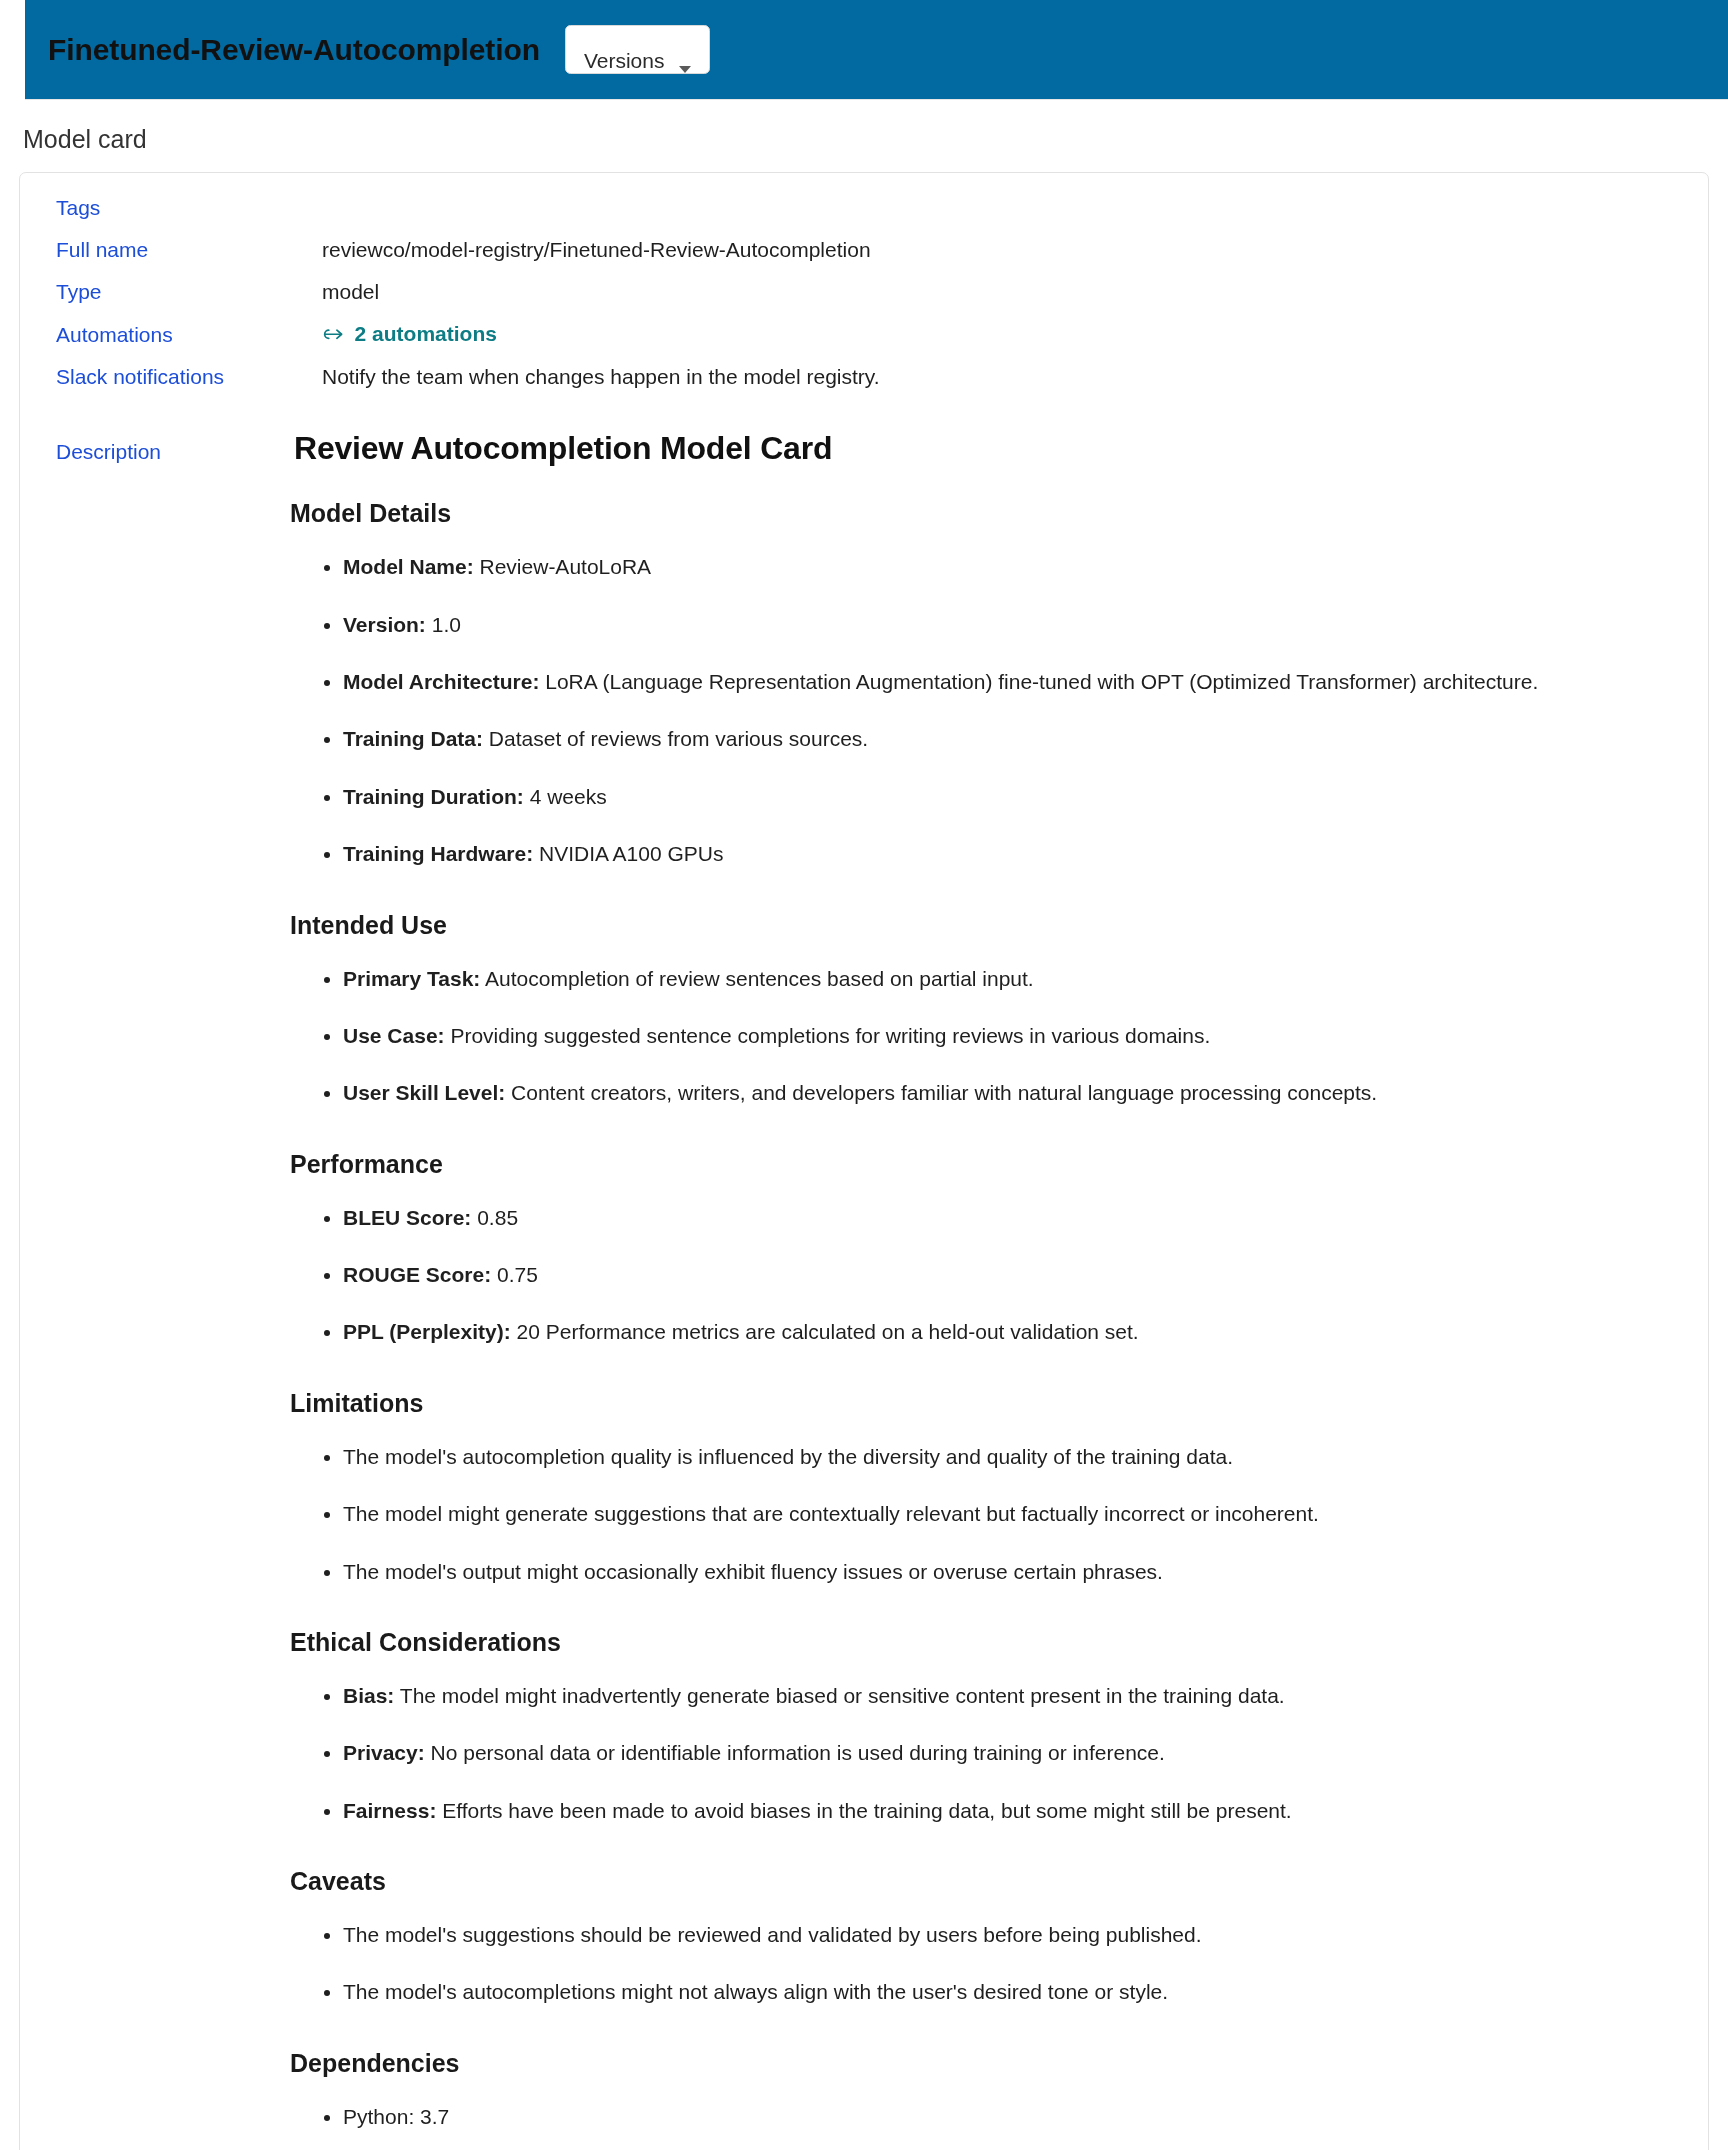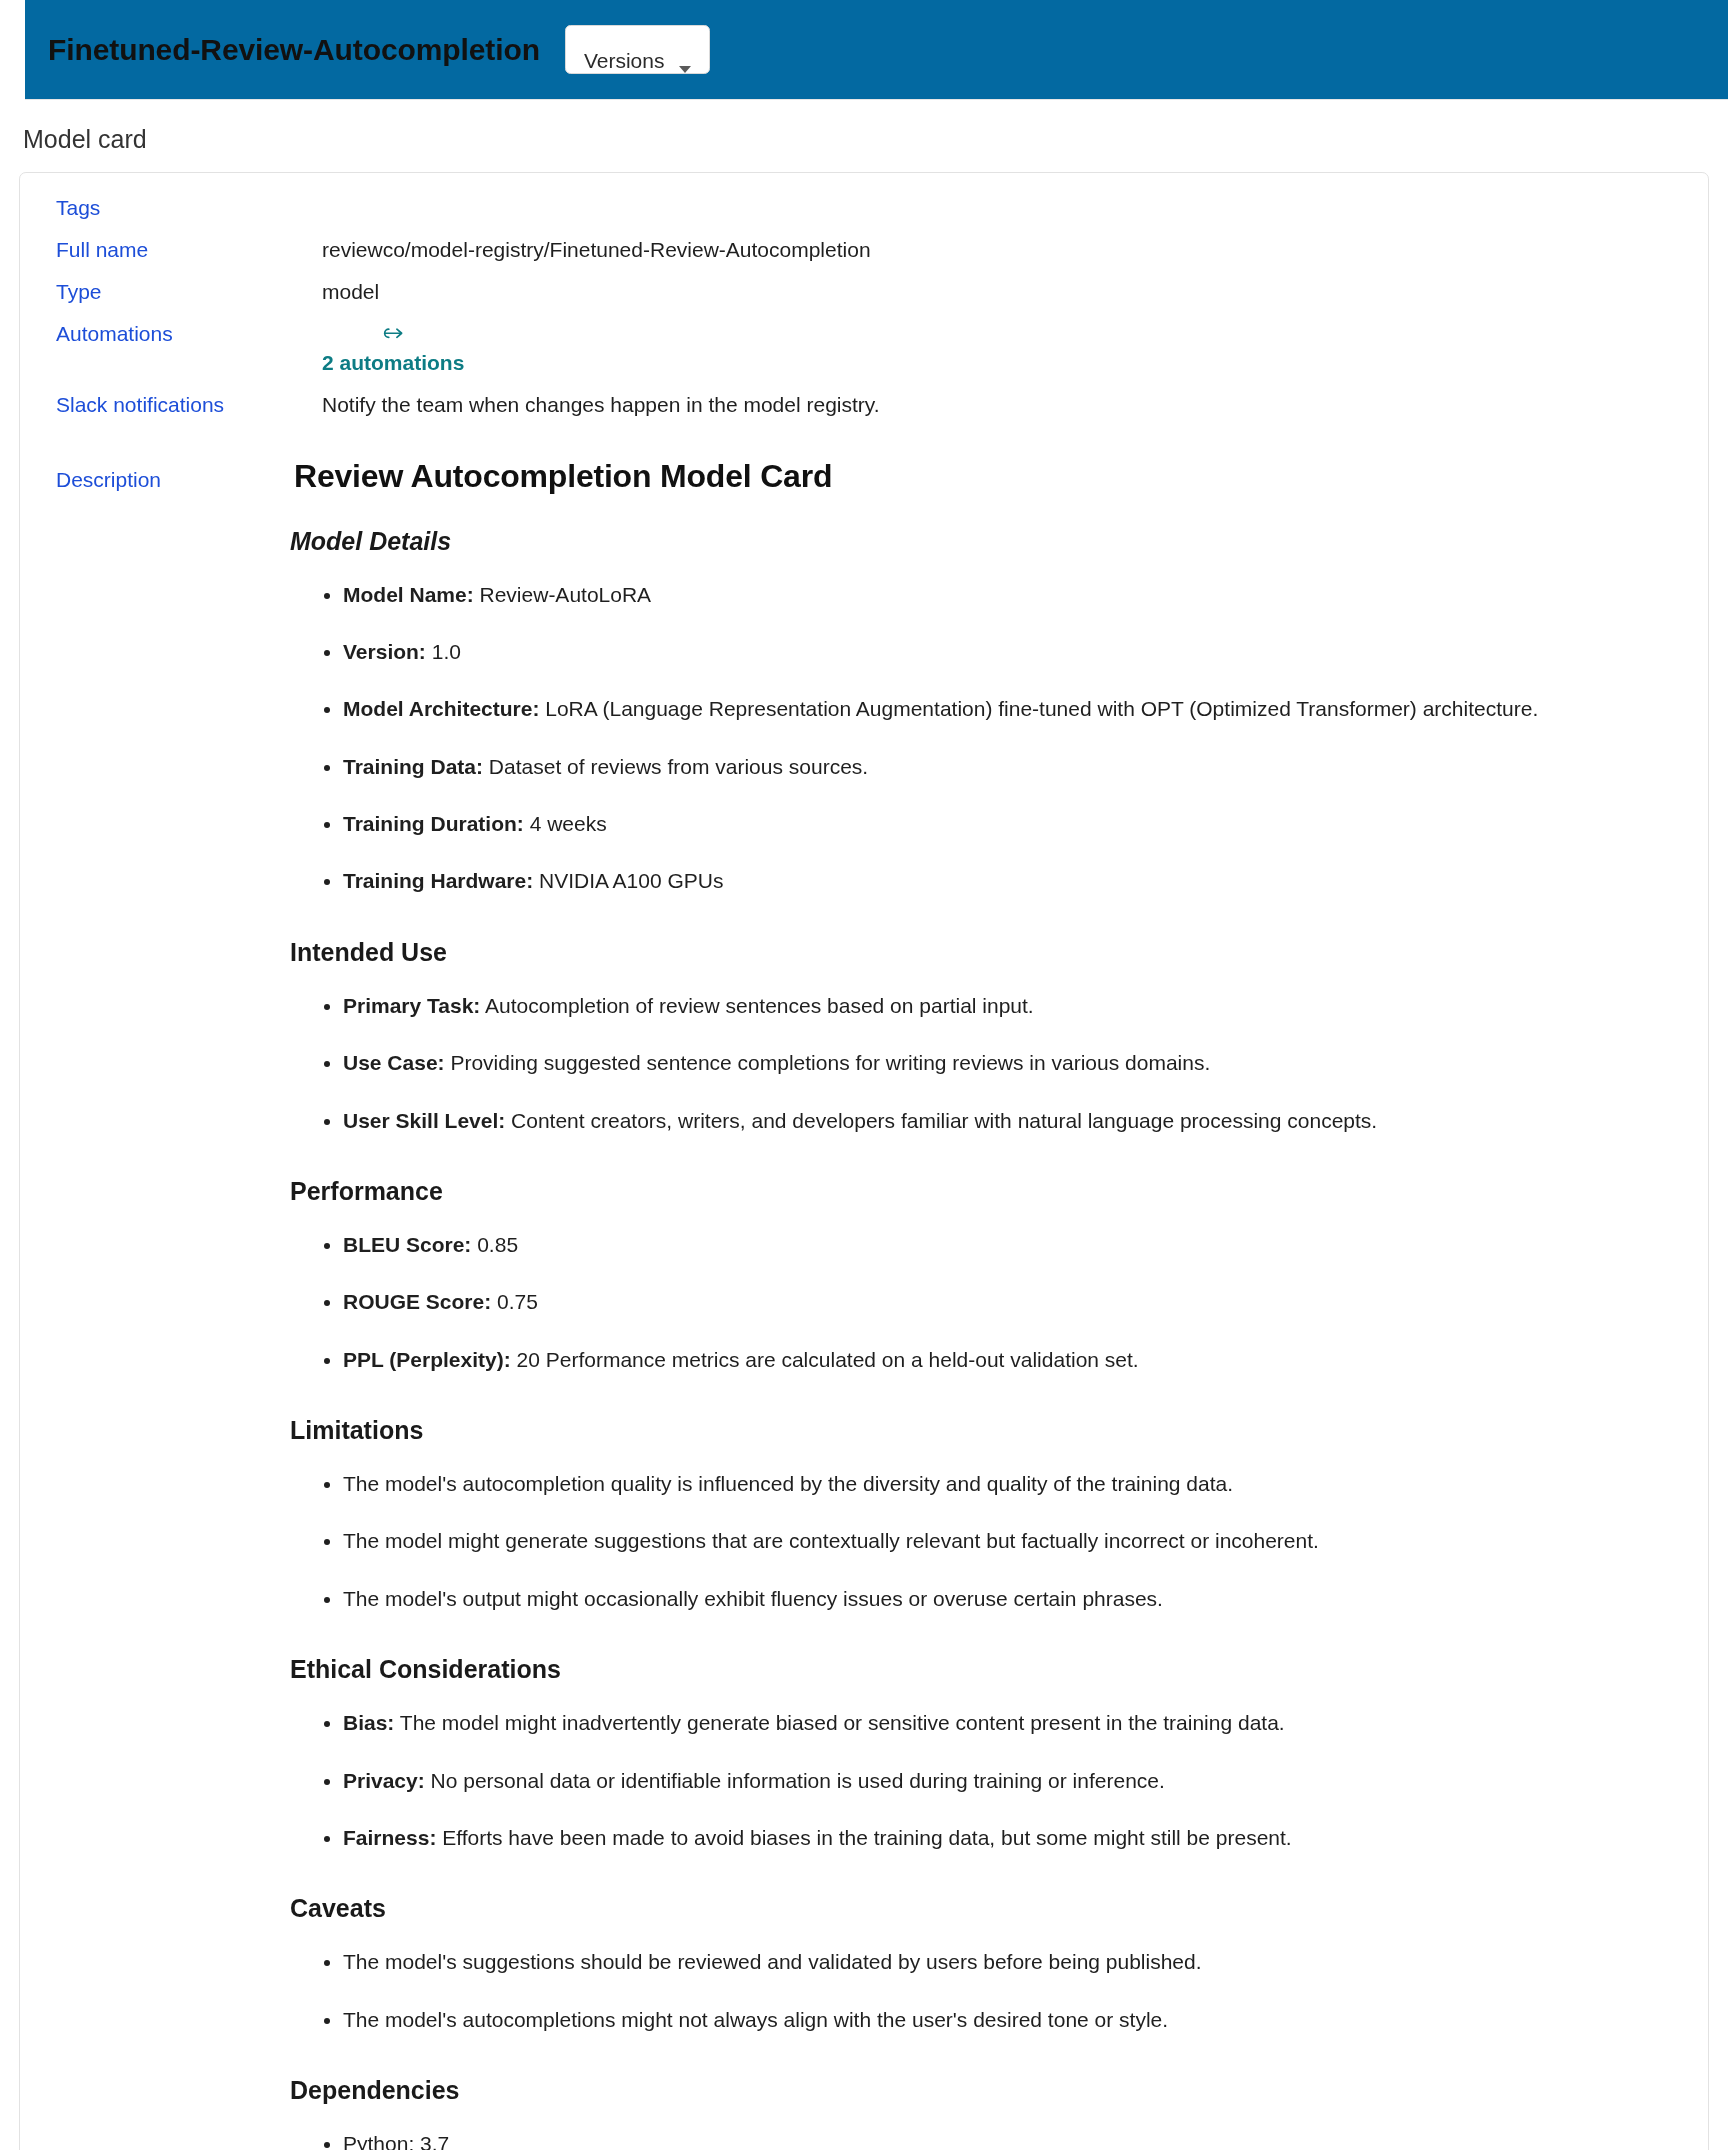--- a/index.html
+++ b/index.html
@@ -94,42 +94,41 @@
 
   .link-automations {
     display: inline-flex;
     align-items: center;
     gap: 9.6px;
     color: #0d7c84;
     font-weight: 700;
     font-size: 21px;
     text-decoration: none;
     cursor: pointer;
-    flex-direction: column;
   }
   .link-automations svg { display: block; }
 
   .desc-row { padding-top: 23px; }
   .desc-body { flex: 1; padding-right: 27.4px; }
 
   
   .md h1 {
     font-size: 32px;
     font-weight: 700;
     margin: 0 0 32px 4px;
     color: #111111;
     letter-spacing: -0.2px;
   }
   .md h2 {
     font-size: 25px;
     font-weight: 700;
     margin: 38px 0 18px 0;
     color: #1a1a1a;
   }
-  .md h2:first-of-type { margin-top: 8px; font-style: italic; }
+  .md h2:first-of-type { margin-top: 8px; }
   .md ul {
     margin: 0;
     padding-left: 53px;
     list-style: disc;
   }
   .md li {
     font-size: 21px;
     line-height: 1.78;
     color: #1f1f1f;
     margin-top: 20px;

